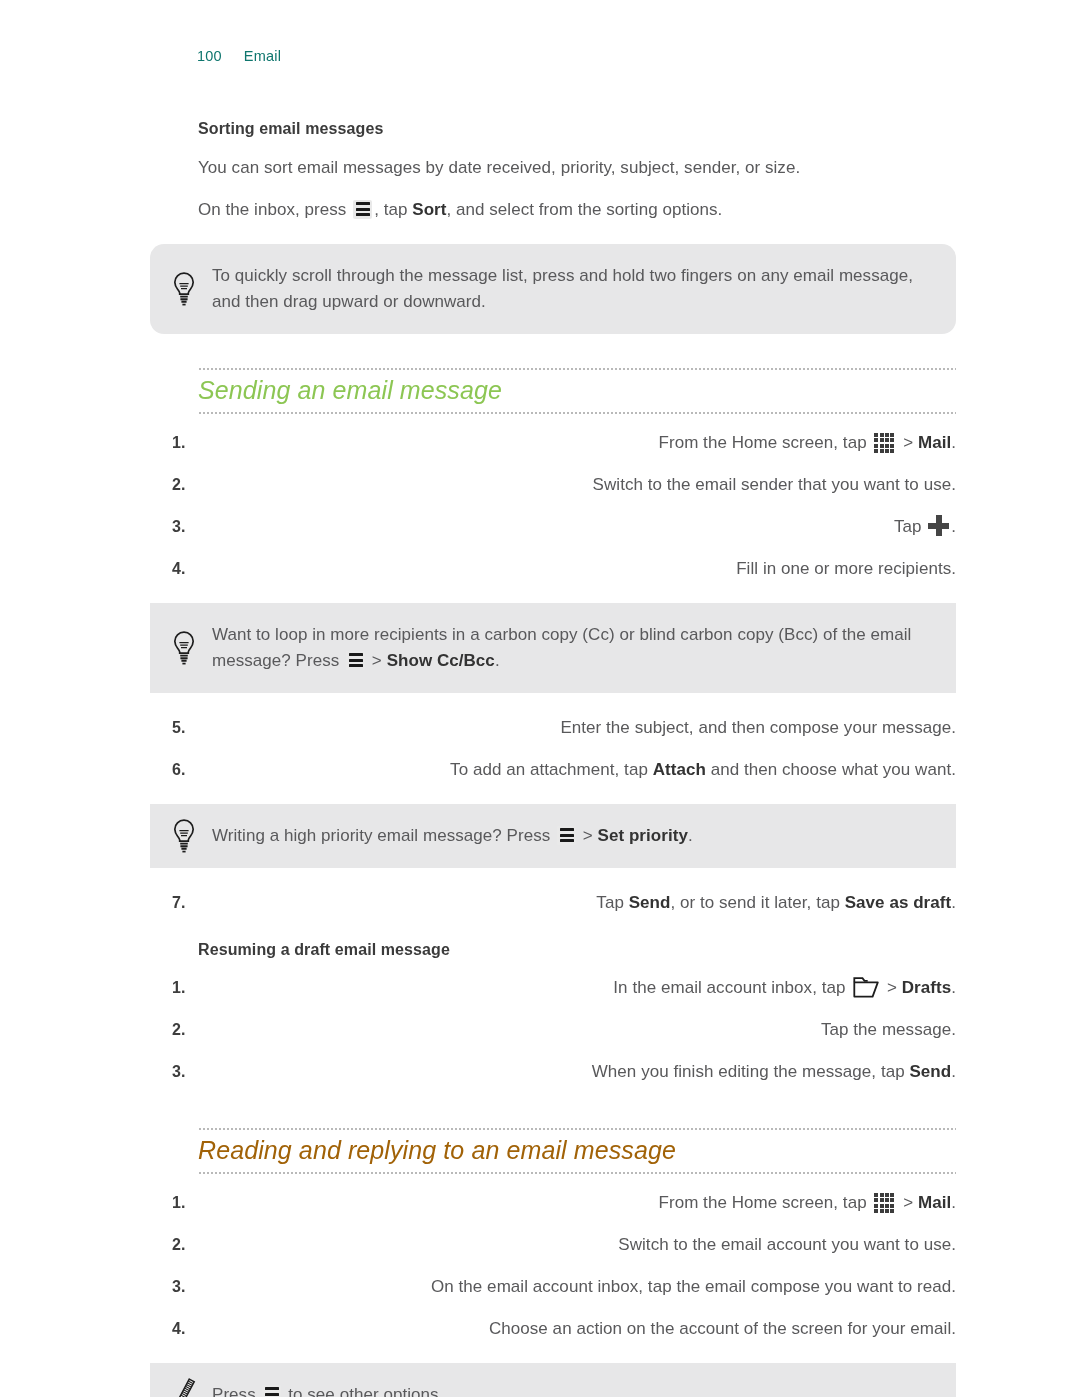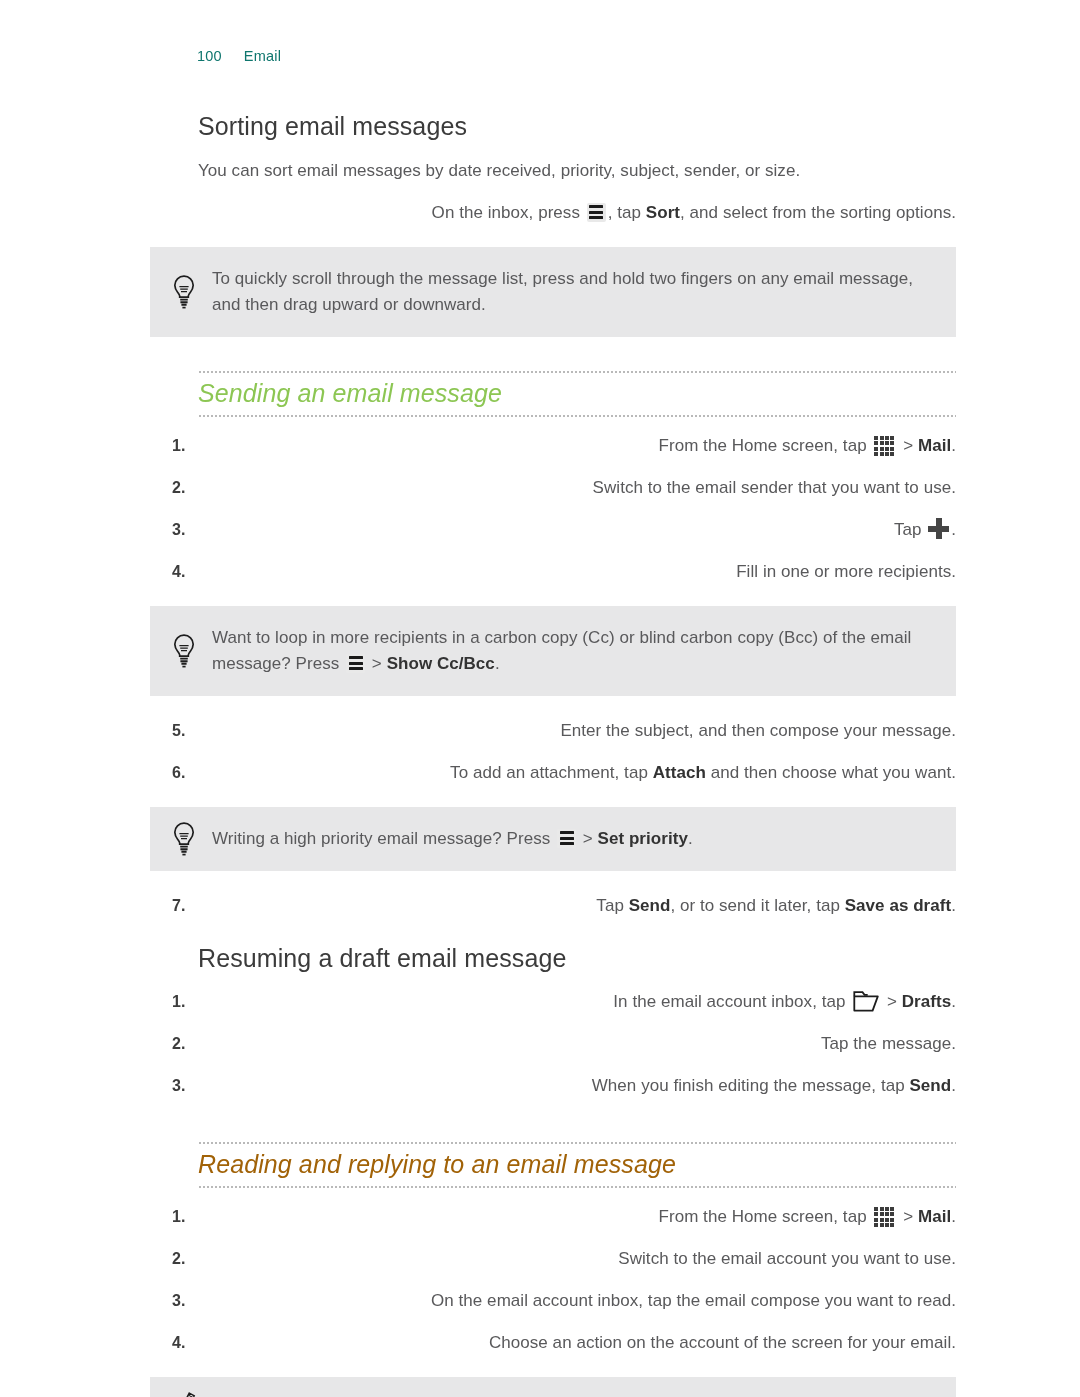--- a/index.html
+++ b/index.html
@@ -37,35 +37,35 @@
   .content {
     position: absolute;
     left: 150px;
     top: 100px;
     width: 806px;
   }
 
   .inner { padding-left: 48px; padding-right: 0; }
 
   h3.sub {
-    font-size: 25px;
-    font-weight: normal;
+    font-size: 16px;
+    font-weight: bold;
     color: #3b3b3b;
-    margin: 12px 0 18px 0;
+    margin: 20px 0 18px 0;
     letter-spacing: .1px;
   }
 
   p.para {
     font-size: 17px;
     line-height: 24px;
     margin: 0 0 18px 0;
     color: #59595b;
     letter-spacing: .05px;
   }
-  p.para:last-child { margin-bottom: 0; text-align: right; }
+  p.para:last-child { margin-bottom: 0; }
 
   b, strong { color: #333; font-weight: bold; }
 
   
   .greenhead {
     margin: 34px 0 8px 48px;
     width: 758px;
     font-style: italic;
   }
   .greenhead .rule {
@@ -203,21 +203,21 @@
   </div>
 
   <div class="content">
 
     <div class="inner">
       <h3 class="sub">Sorting email messages</h3>
       <p class="para">You can sort email messages by date received, priority, subject, sender, or size.</p>
       <p class="para">On the inbox, press <span class="ico ico-menu"><i></i><i></i><i></i></span>, tap <b>Sort</b>, and select from the sorting options.</p>
     </div>
 
-    <div class="callout" style="background: rgb(231, 231, 232);">
+    <div class="callout" style="background: rgb(231, 231, 232); border-radius: 14px;">
       <span class="cicon">
         <svg viewBox="0 0 30 38" width="30" height="38" aria-hidden="true">
           <path d="M15 3.2c-5.1 0-9.2 4.1-9.2 9.1 0 3.4 1.7 5.6 3.1 7.4 1 1.3 1.8 2.3 1.8 3.4v1.1h8.6v-1.1c0-1.1.8-2.1 1.8-3.4 1.4-1.8 3.1-4 3.1-7.4 0-5-4.1-9.1-9.2-9.1z" fill="none" stroke="#1d1d1d" stroke-width="1.7"></path>
           <path d="M10.4 13.6h9.2M11.2 16.1h7.6M12 18.6h6" stroke="#1d1d1d" stroke-width="1.3" fill="none"></path>
           <path d="M11.2 26.6h7.6M11.4 29.2h7.2M12.4 31.8h5.2" stroke="#1d1d1d" stroke-width="1.9" fill="none"></path>
           <path d="M13.4 34.6h3.2" stroke="#1d1d1d" stroke-width="1.7" fill="none"></path>
         </svg>
       </span>
       <div class="ctext">To quickly scroll through the message list, press and hold two fingers on any email message, and then drag upward or downward.</div>
     </div>

